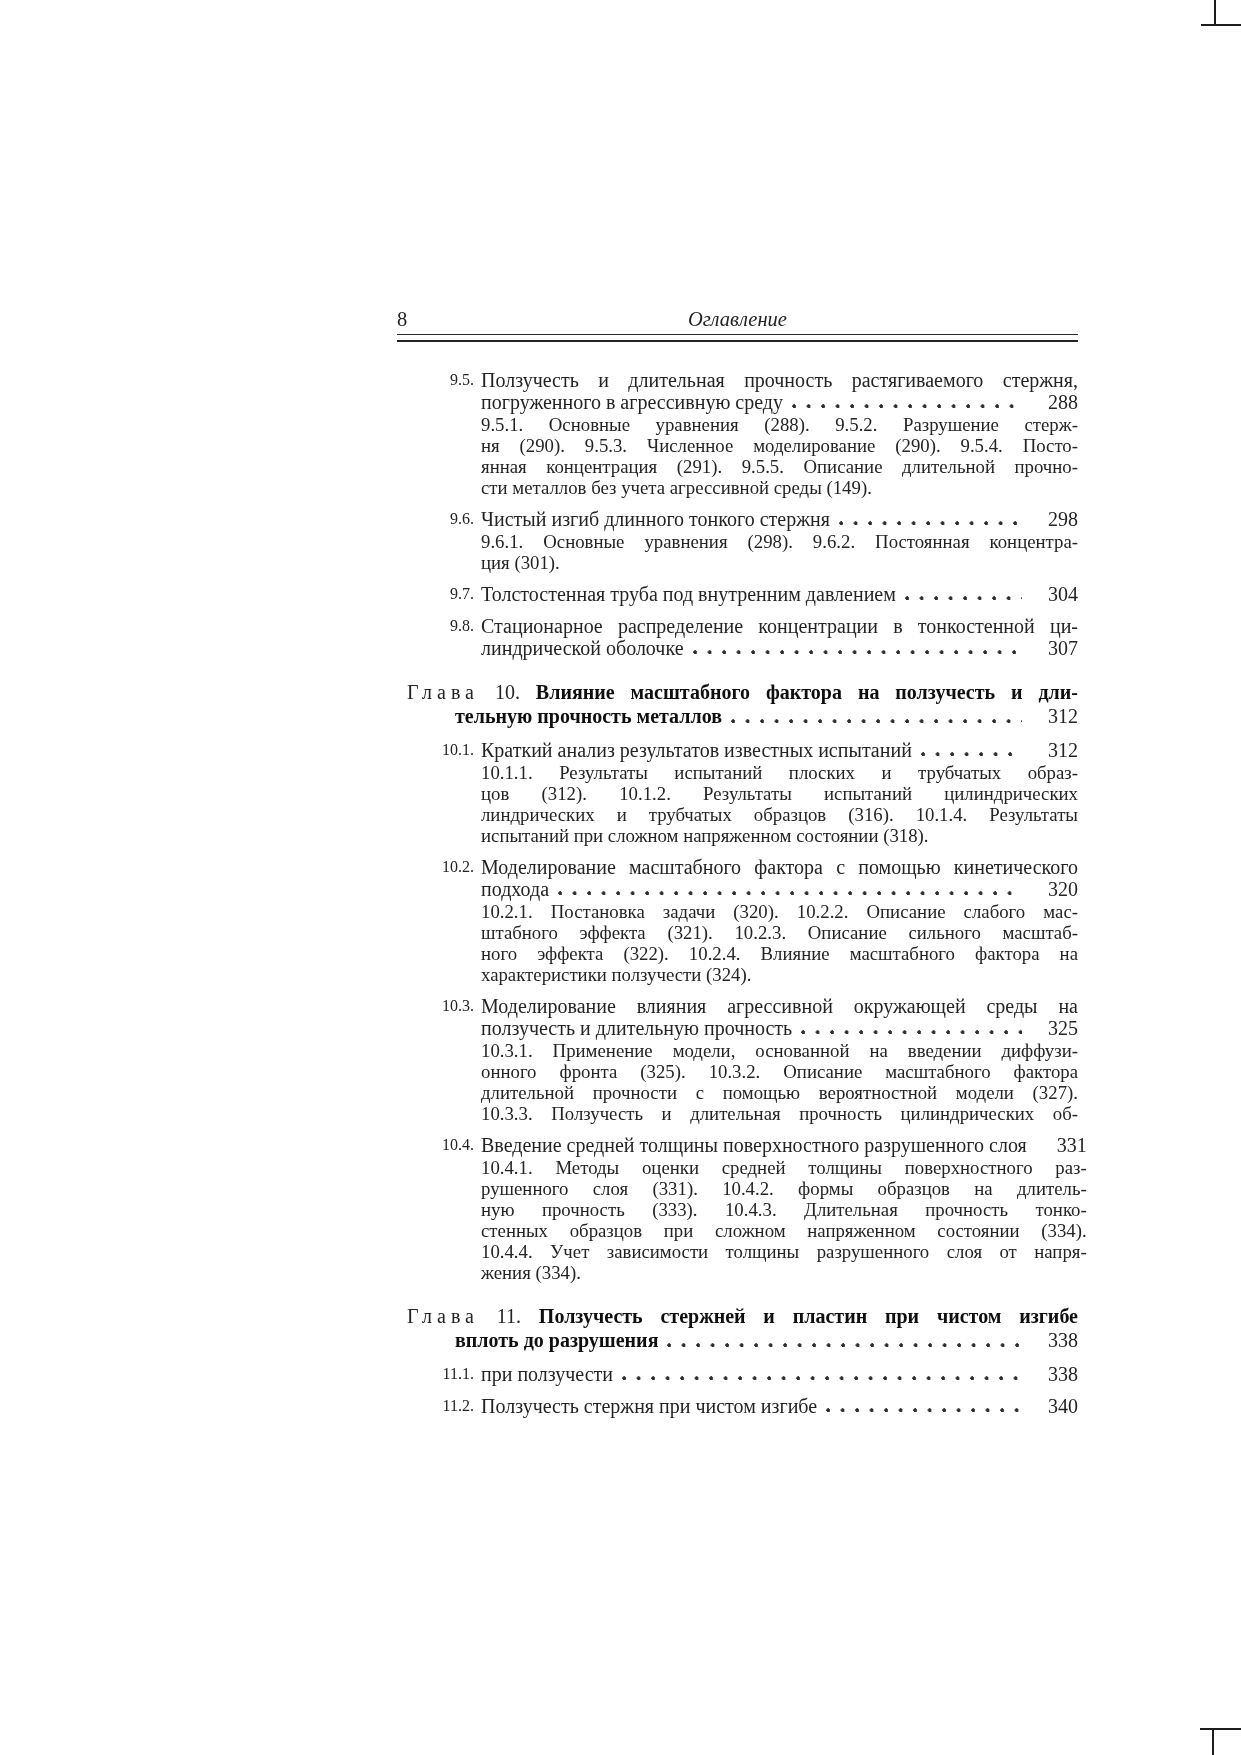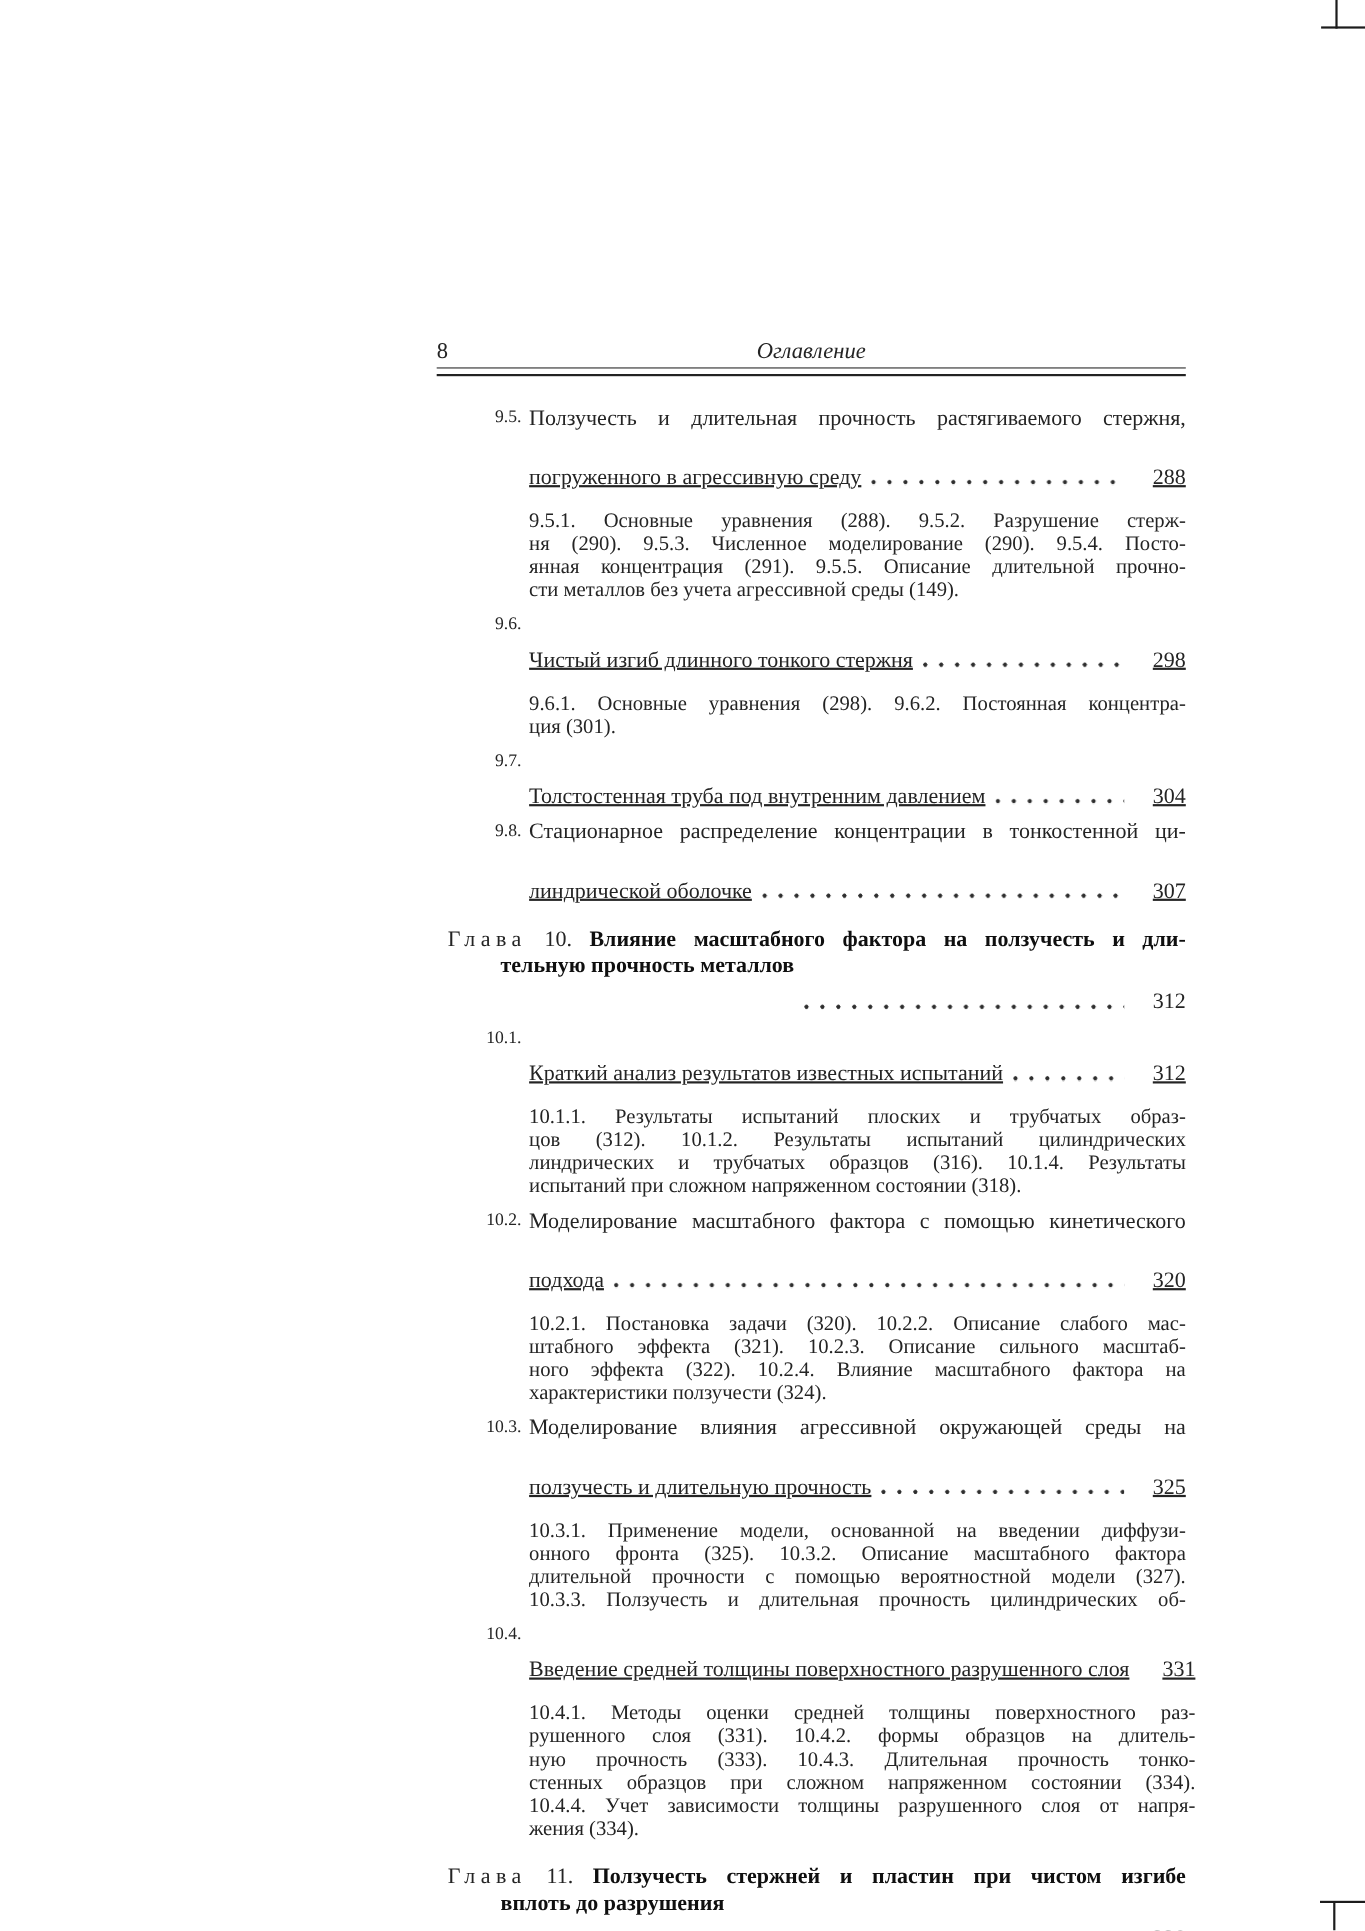--- a/index.html
+++ b/index.html
@@ -27,36 +27,36 @@
   .header-rule { height:5px; border-top:1.5px solid #2b2b2b; border-bottom:2.5px solid #222; margin-top:1px; }
 
   .toc { margin-top:27px; }
 
   
   .entry { display:grid; grid-template-columns:84px 1fr; margin-bottom:10px; }
   .e-label { text-align:right; padding-right:7px; font-size:16px; line-height:22px; white-space:nowrap; }
   .e-body { font-size:20px; line-height:22px; }
   .m-line { line-height:22px; }
   .just { text-align:justify; text-align-last:justify; }
-  .m-line.last { display:flex; align-items:flex-end;text-decoration:underline; }
+  .m-line.last { display:flex; align-items:flex-start; }
   .m-line.last .t { white-space:nowrap; }
 
-  .sub { font-size:18.8px; line-height:21px; margin-top:18px; }
+  .sub { font-size:18.8px; line-height:21px; margin-top:1px; }
   .s-line { line-height:21px; }
 
   .leader {
     flex:1 1 auto; align-self:stretch; min-width:18px;
     margin:0 10px 0 9px;
     background-image:radial-gradient(circle at 2.2px 2.2px, #2e2e2e 1.7px, transparent 2.1px);
     background-size:14.5px 5px;
     background-repeat:repeat-x;
     background-position:left 0 bottom 4px;
   }
   .spacer { flex:1 1 auto; min-width:14px; }
-  .pg { min-width:46px; text-align:right; white-space:nowrap; font-size:20px;margin-top:32px; }
+  .pg { min-width:46px; text-align:right; white-space:nowrap; font-size:20px; }
 
   
   .chapter { margin:21px 0 11px 0; font-size:20px; line-height:24px; }
   .ch-first { padding-left:10px; text-align:justify; text-align-last:justify; }
   .ch-word { letter-spacing:5px; }
   .ch-num { }
   .ch-title { font-weight:bold; color:#0f0f0f; }
   .ch-last { display:flex; align-items:flex-start; padding-left:58px; }
 </style>
 </head>

